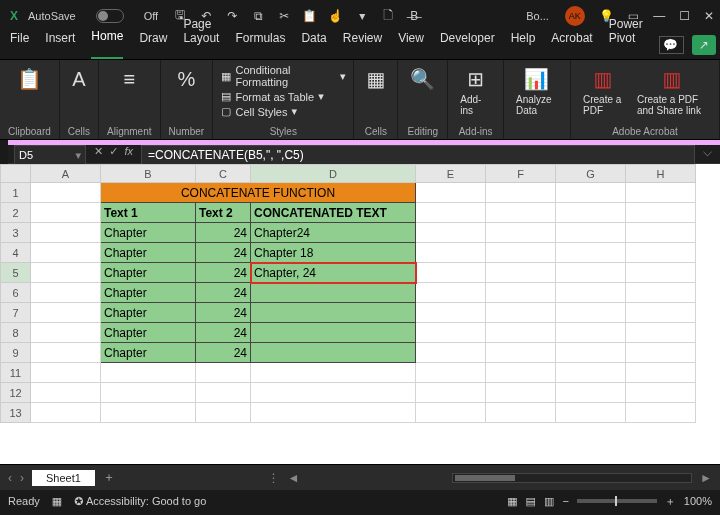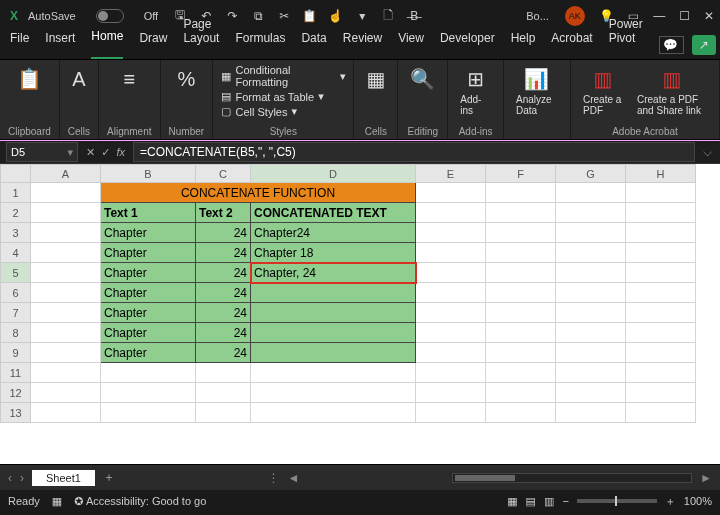--- a/index.html
+++ b/index.html
@@ -19,21 +19,21 @@
   .menubar div { padding-bottom:14px; color:#ddd; }
   .menubar .active { border-bottom:2px solid #2e9e5b; color:#fff; }
   .menubar .right { margin-left:auto; display:flex; gap:8px; align-items:center; padding-bottom:4px;}
   .ribbon { height:80px; background:#2b2b2b; display:flex; border-bottom:1px solid #000;}
   .group { border-right:1px solid #1a1a1a; padding:4px 8px 2px; display:flex; flex-direction:column; justify-content:space-between; align-items:center;}
   .group-label { font-size:10px; color:#aaa; text-align:center; margin-top:2px;}
   .big { display:flex; flex-direction:column; align-items:center; gap:2px; font-size:10px; color:#ddd; padding:2px 4px;}
   .big .glyph { font-size:20px; height:26px; display:flex; align-items:center;}
   .small-rows { display:flex; flex-direction:column; gap:2px; font-size:11px; color:#ddd;}
   .small-rows div { display:flex; align-items:center; gap:4px;}
-  .fx-row { height:24px; background:#1e1e1e; display:flex; align-items:center; border-top:1px solid #f0abfc; border-bottom:1px solid #333;}
+  .fx-row { height:24px; background:#1e1e1e; display:flex; border-top:5px solid #f0abfc; border-bottom:1px solid #333;margin-left:8px;}
   .namebox { width:72px; height:20px; background:#2b2b2b; border:1px solid #444; margin-left:6px; padding:0 4px; display:flex; align-items:center; font-size:11px; color:#fff;}
   .fx-icons { display:flex; gap:6px; margin:0 8px; color:#aaa; font-size:11px;}
   .fx-input { flex:1; height:20px; background:#2b2b2b; border:1px solid #444; color:#fff; padding:0 6px; font-size:12px; display:flex; align-items:center;}
   .grid-area { background:#fff; color:#000; height:300px; position:relative; overflow:hidden;}
   table { border-collapse:collapse; table-layout:fixed;}
   .colhead th { background:#e6e6e6; border:1px solid #ccc; font-weight:normal; font-size:11px; color:#555; height:18px;}
   .colhead th.sel { background:#d0e3d0; }
   .rowhead { background:#e6e6e6; border:1px solid #ccc; font-size:11px; color:#555; text-align:center; width:30px;}
   .rowhead.sel { background:#d0e3d0; }
   td { border:1px solid #d4d4d4; height:20px; font-size:12px; padding:0 3px; overflow:hidden; white-space:nowrap;}

